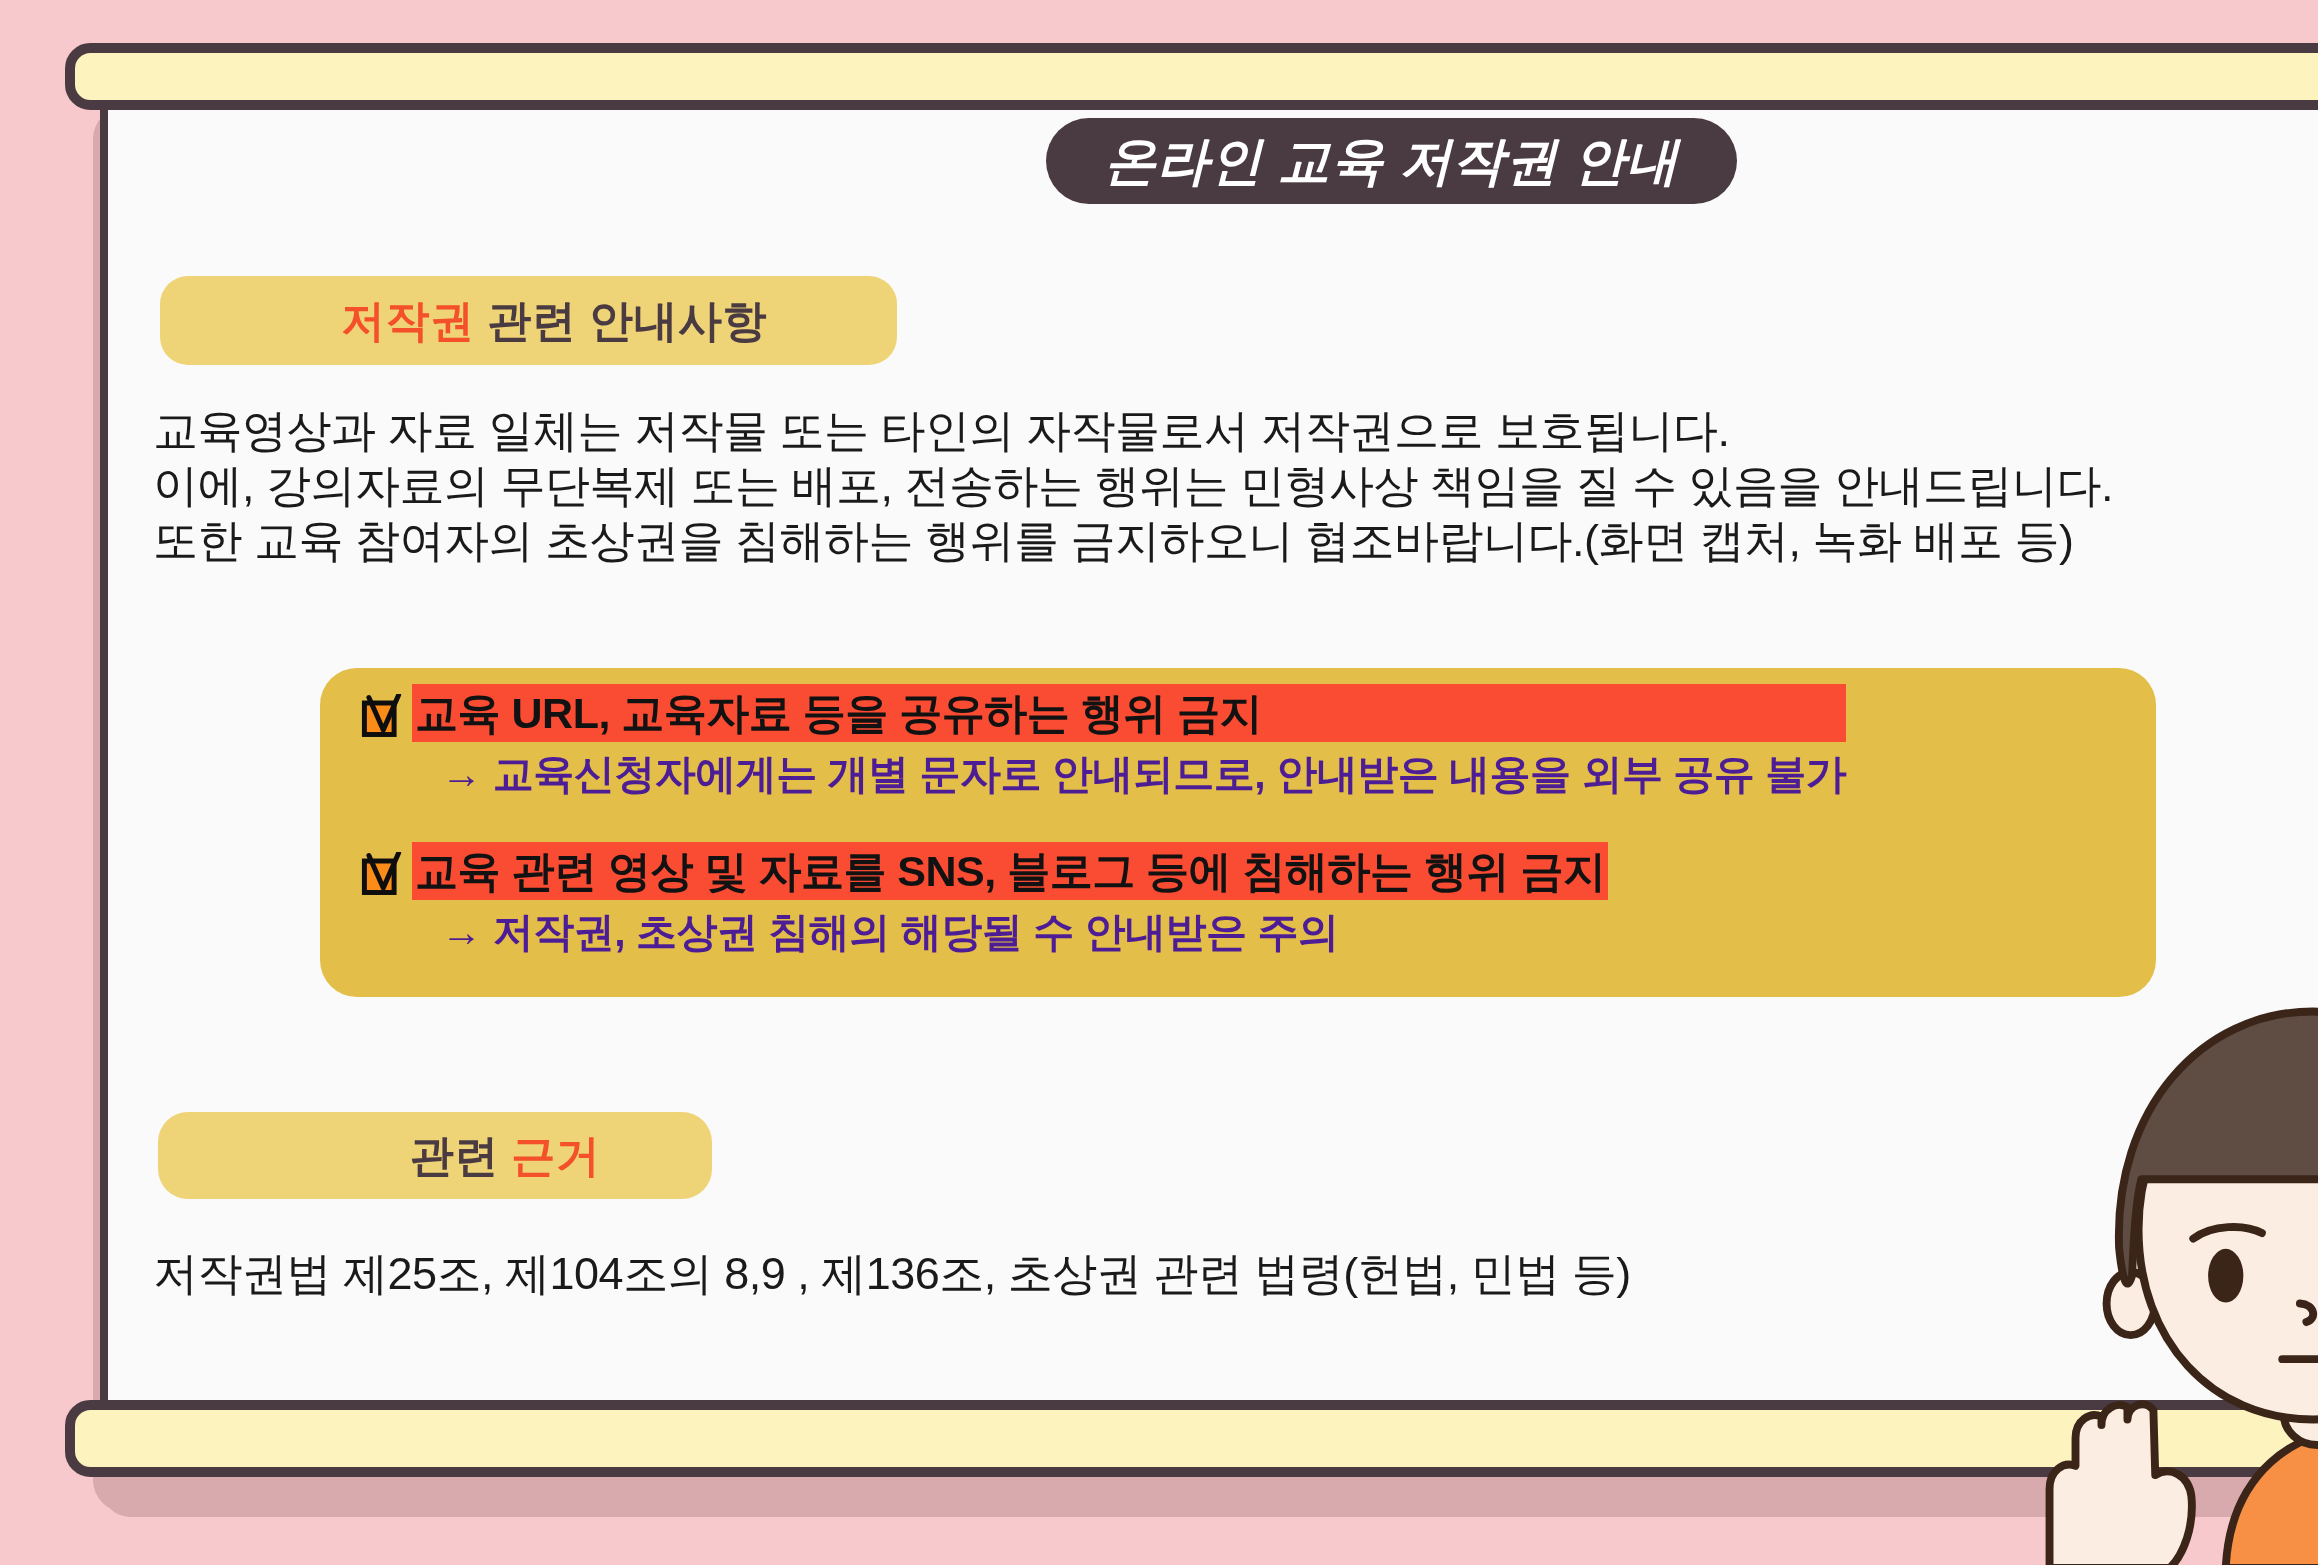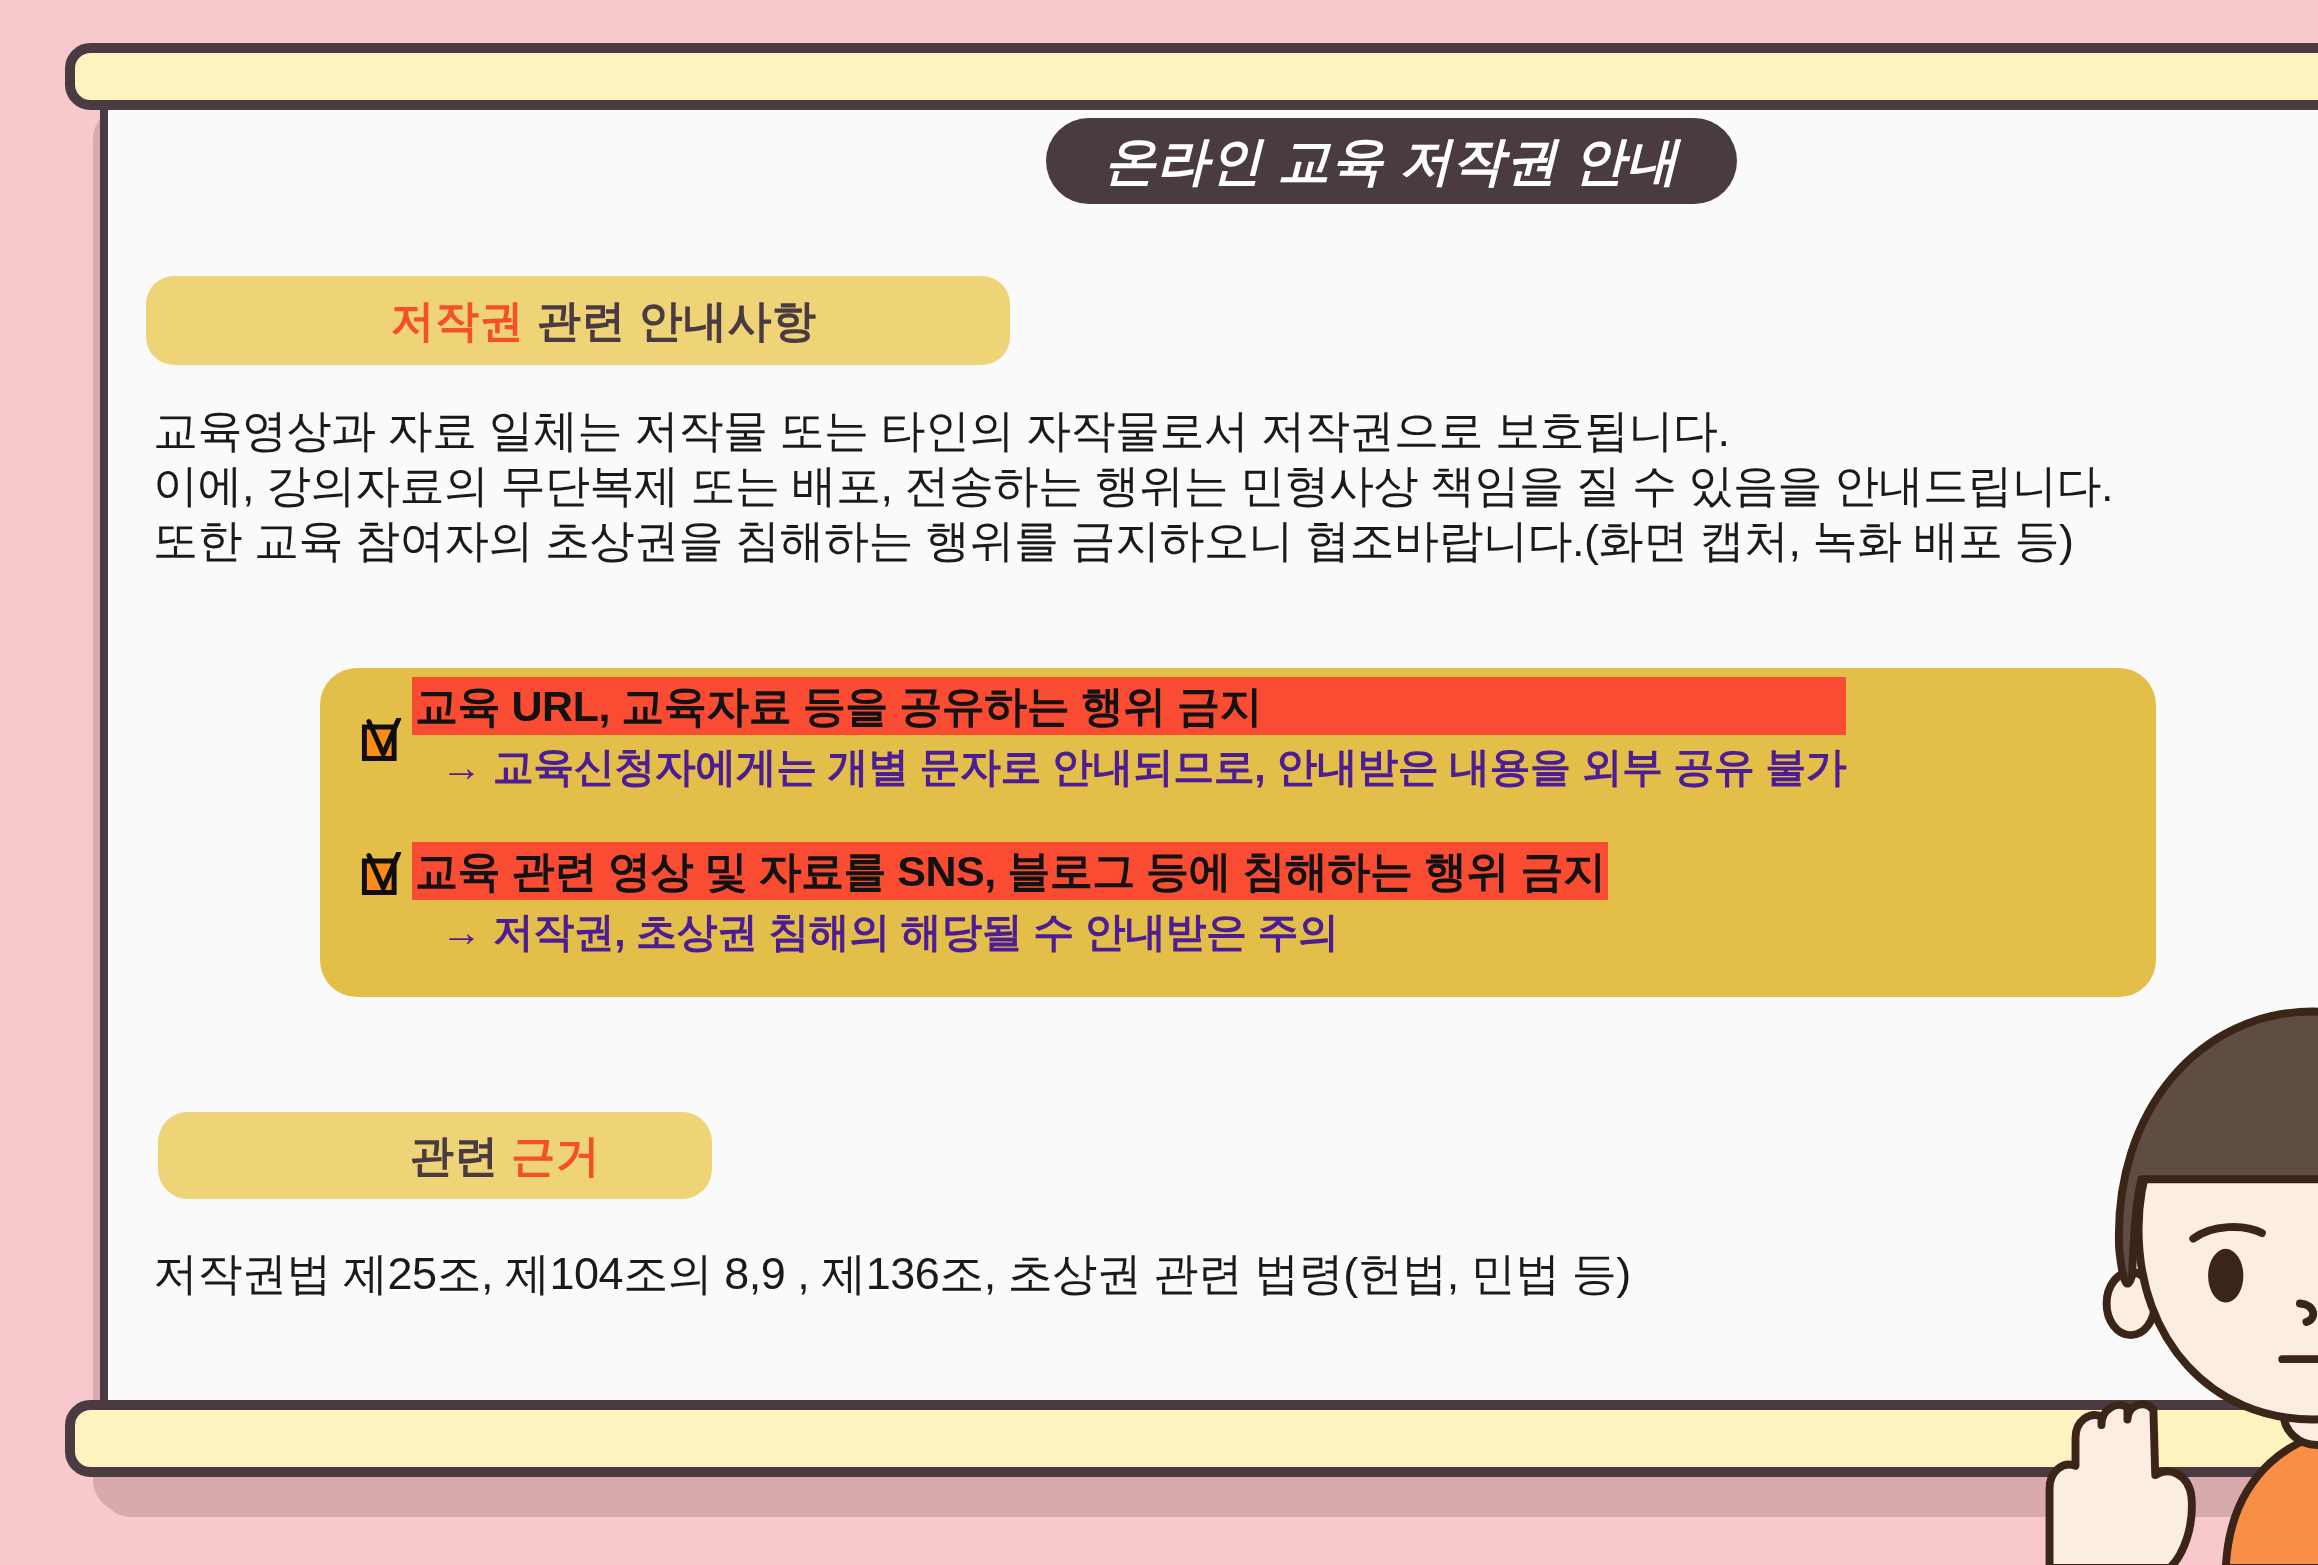--- a/index.html
+++ b/index.html
@@ -109,23 +109,23 @@
   .section-badge {
     position: absolute;
     background: #EFD477;
     border-radius: 28px;
     display: flex;
     align-items: center;
     justify-content: center;
     z-index: 5;
   }
   #badge-notice {
-    left: 146px;
+    left: 160px;
     top: 276px;
-    width: 864px;
+    width: 737px;
     height: 89px;
   }
   #badge-basis {
     left: 158px;
     top: 1112px;
     width: 554px;
     height: 87px;
     border-radius: 30px;
   }
   .badge-text {
@@ -165,21 +165,21 @@
     height: 329px;
     background: #E3BE48;
     border-radius: 37px;
     z-index: 4;
   }
   .check-row {
     position: absolute;
     display: flex;
     align-items: flex-start;
   }
-  .check-row.r1 { left: 39px; top: 9px; align-items: center; }
+  .check-row.r1 { left: 39px; top: 16px; }
   .check-row.r2 { left: 39px; top: 174px; }
 
   .check-icon {
     width: 45px;
     height: 45px;
     flex: 0 0 auto;
     margin-top: 10.2px;
     margin-right: 8.3px;
   }
 

